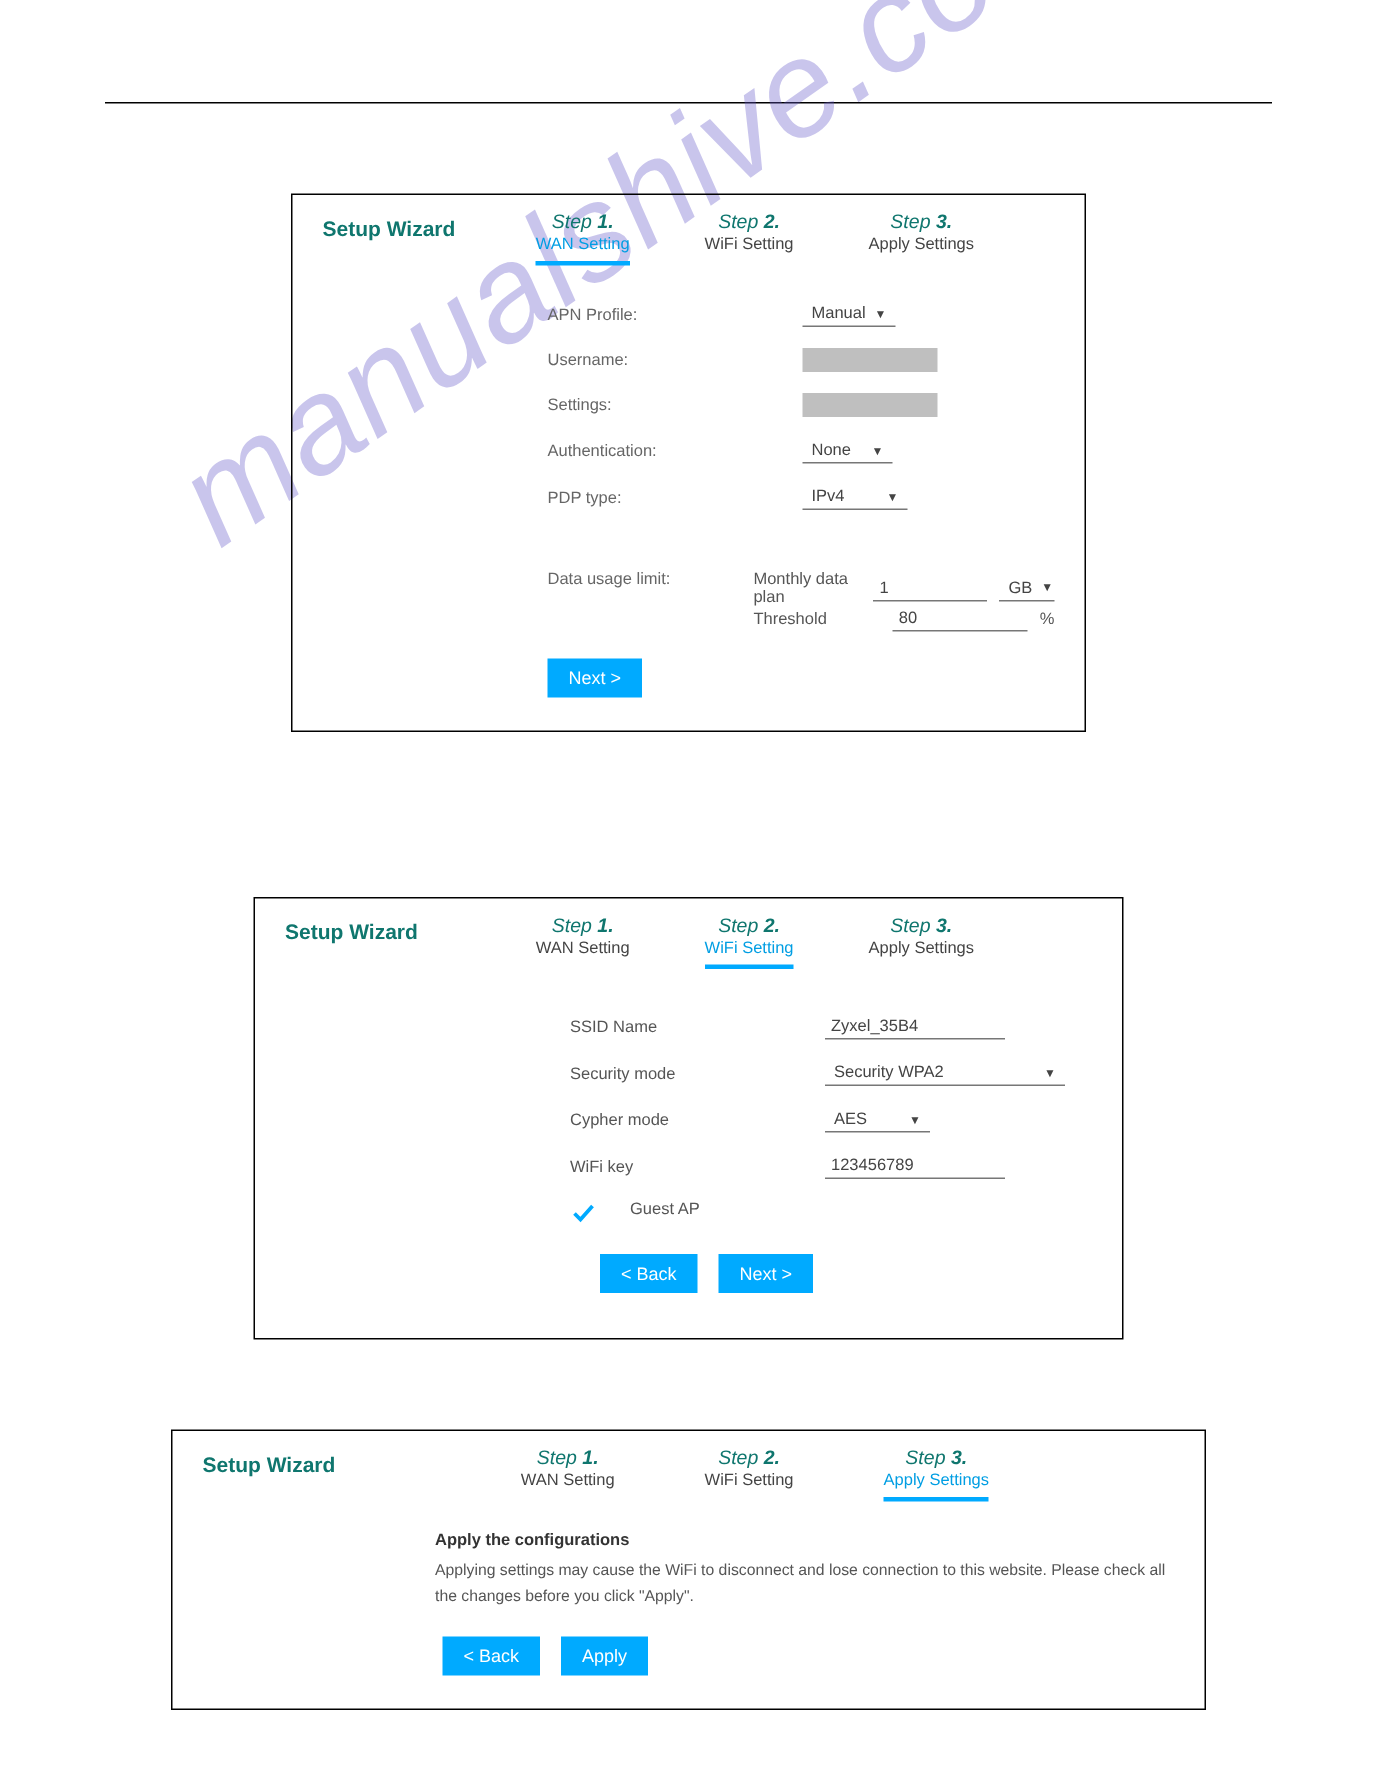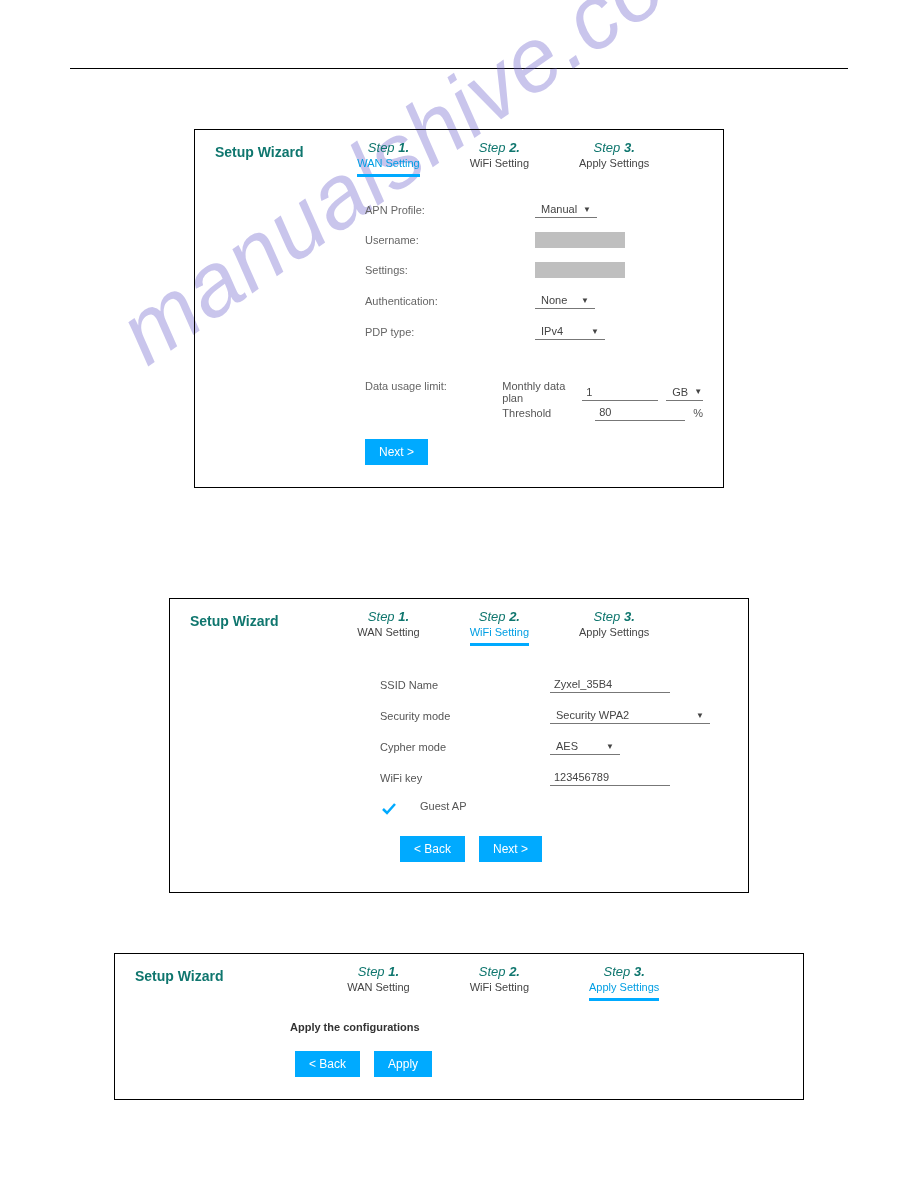--- a/index.html
+++ b/index.html
@@ -242,20 +242,21 @@
       </div>
       <div class="step active">
         <div class="label"><span>Step</span> <b>3.</b></div>
         <div class="sub">Apply Settings</div>
       </div>
     </div>
   </div>
 
   <div class="apply-text">
     <div class="t">Apply the configurations</div>
+    <div class="body">Applying settings may cause the WiFi to disconnect and lose connection to this website. Please check all the changes before you click "Apply".</div>
   </div>
   <div class="btn-area3">
     <button class="btn">&lt; Back</button>
     <button class="btn">Apply</button>
   </div>
 </div>
 
 <div style="height:34px;"></div>
 
 </body></html>

